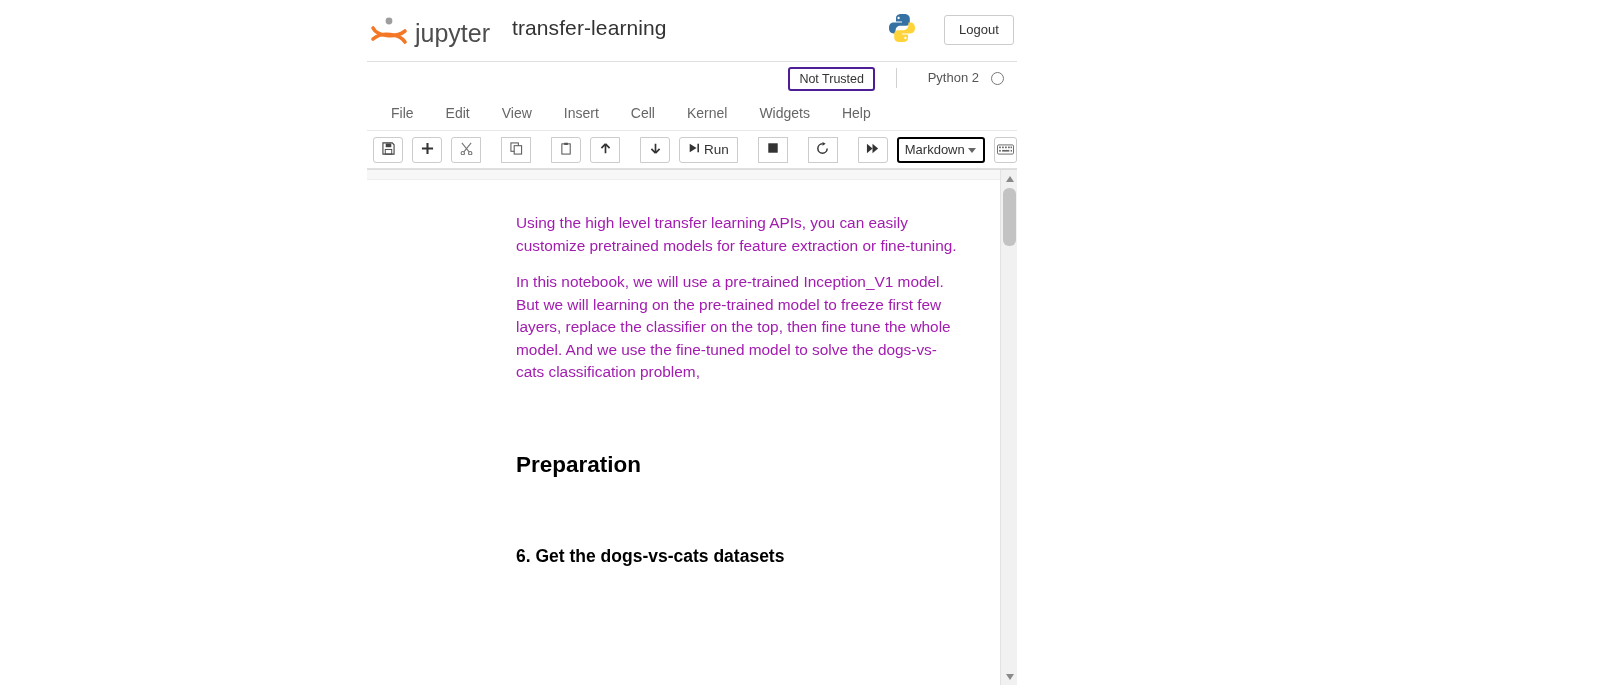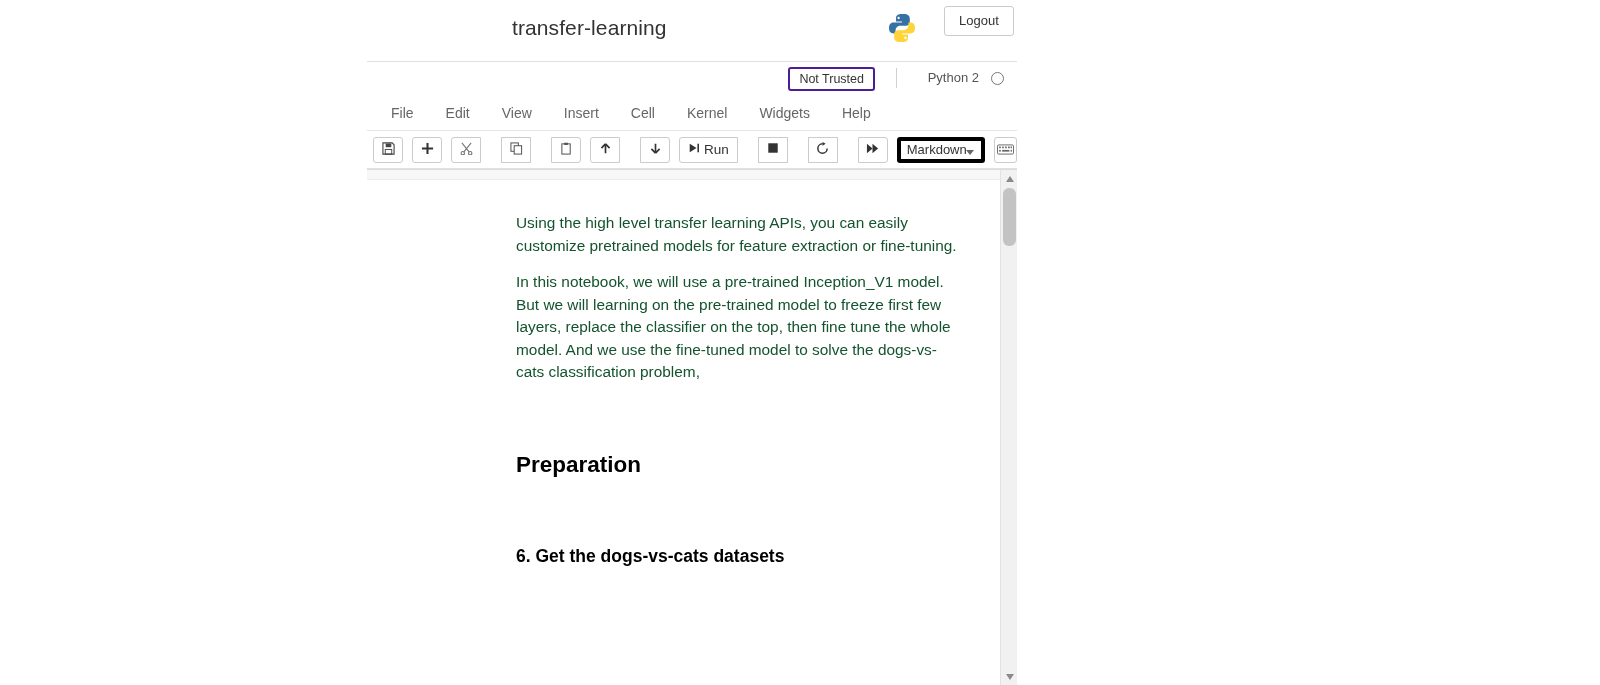--- a/index.html
+++ b/index.html
@@ -40,21 +40,21 @@
   .notebook-name {
     position: absolute; left: 145px; top: 16px;
     font-size: 21px; color: #333333;
     letter-spacing: 0.1px;
   }
   .python-logo {
     position: absolute; left: 518px; top: 11px;
     width: 34px; height: 34px;
   }
   .logout-btn {
-    position: absolute; left: 577px; top: 6px;
+    position: absolute; left: 577px; top: 15px;
     padding: 5px 14px;
     font-size: 13px; color: #333;
     background: #ffffff;
     border: 1px solid #cccccc;
     border-radius: 3px;
     cursor: pointer;
     line-height: 18px;
   }
 
   
@@ -129,21 +129,21 @@
     padding: 0 6px;
     margin-left: -1px;
   }
   .tb-group .tb-btn:first-child { margin-left: 0; border-radius: 3px 0 0 3px; }
   .tb-group .tb-btn:last-child { border-radius: 0 3px 3px 0; }
   .tb-group .tb-btn:only-child { border-radius: 3px; }
   .tb-btn.run { padding: 0 8px; gap: 4px; }
   .tb-btn.run .lbl { font-size: 13.5px; }
   .cell-type-select {
     width: 120px; height: 26px;
-    border: 4px solid #000000;
+    border: 2px solid #000000;
     border-radius: 3px;
     background: #ffffff;
     font-size: 13px;
     color: #333;
     padding-left: 6px;
     margin-right: 9px;
     position: relative;
     display: flex; align-items: center;
     cursor: pointer;
   }
@@ -220,21 +220,21 @@
     width: 5px; background: #42a5f5;
   }
   .cell-inner {
     background: #ffffff;
     padding: 14px 18px 18px 18px;
     min-height: 40px;
   }
   .md-text {
     font-size: 15.4px;
     line-height: 22.5px;
-    color: #14532d;
+    color: #a21caf;
     margin: 0 0 14px 0;
     padding-left: 113px;
     max-width: 570px;
   }
   h1.md-h1 {
     font-size: 28px;
     font-weight: bold;
     margin: 14px 0 10px 0;
     padding-left: 113px;
     color: #000000;
@@ -256,20 +256,30 @@
   .cell-block { padding-bottom: 8px; }
   .spacer-24 { height: 22px; }
 </style>
 </head>
 <body>
 
 <div id="page">
   <div id="app">
 
     <div class="header">
+      <div class="logo">
+        <svg width="140" height="40" viewBox="0 0 140 40" xmlns="http://www.w3.org/2000/svg">
+          <g>
+            <circle cx="22" cy="9" r="3.4" fill="#9e9e9e"></circle>
+            <path d="M6,16 C10,24 28,27 38,19" stroke="#f37726" stroke-width="3.6" fill="none" stroke-linecap="round"></path>
+            <path d="M38,30 C33,22 15,19 6,27" stroke="#f37726" stroke-width="3.6" fill="none" stroke-linecap="round"></path>
+          </g>
+          <text x="48" y="30" font-family="Liberation Sans, sans-serif" font-size="25" fill="#4d4d4d">jupyter</text>
+        </svg>
+      </div>
       <div class="notebook-name">transfer-learning</div>
       <div class="python-logo">
         <svg width="34" height="34" viewBox="0 0 34 34" xmlns="http://www.w3.org/2000/svg">
           <path d="M16.5,3 C12,3 11,5.2 11,7.6 L11,10.6 L17,10.6 L17,11.6 L8.6,11.6 C6.1,11.6 4,13.2 4,17 C4,20.8 6,22.4 8.6,22.4 L10.6,22.4 L10.6,19.4 C10.6,16.8 12.8,14.8 15.4,14.8 L21,14.8 C23.2,14.8 24.8,13.2 24.8,11 L24.8,7.6 C24.8,5.2 23,3 19.4,3 Z M13.6,5.8 C14.3,5.8 14.8,6.4 14.8,7 C14.8,7.7 14.3,8.2 13.6,8.2 C13,8.2 12.4,7.7 12.4,7 C12.4,6.4 13,5.8 13.6,5.8 Z" fill="#3571a3"></path>
           <path d="M17.5,31 C22,31 23,28.8 23,26.4 L23,23.4 L17,23.4 L17,22.4 L25.4,22.4 C27.9,22.4 30,20.8 30,17 C30,13.2 28,11.6 25.4,11.6 L23.4,11.6 L23.4,14.6 C23.4,17.2 21.2,19.2 18.6,19.2 L13,19.2 C10.8,19.2 9.2,20.8 9.2,23 L9.2,26.4 C9.2,28.8 11,31 14.6,31 Z M20.4,28.2 C19.7,28.2 19.2,27.6 19.2,27 C19.2,26.3 19.7,25.8 20.4,25.8 C21,25.8 21.6,26.3 21.6,27 C21.6,27.6 21,28.2 20.4,28.2 Z" fill="#ffd43b"></path>
         </svg>
       </div>
       <div class="logout-btn">Logout</div>
     </div>
 

